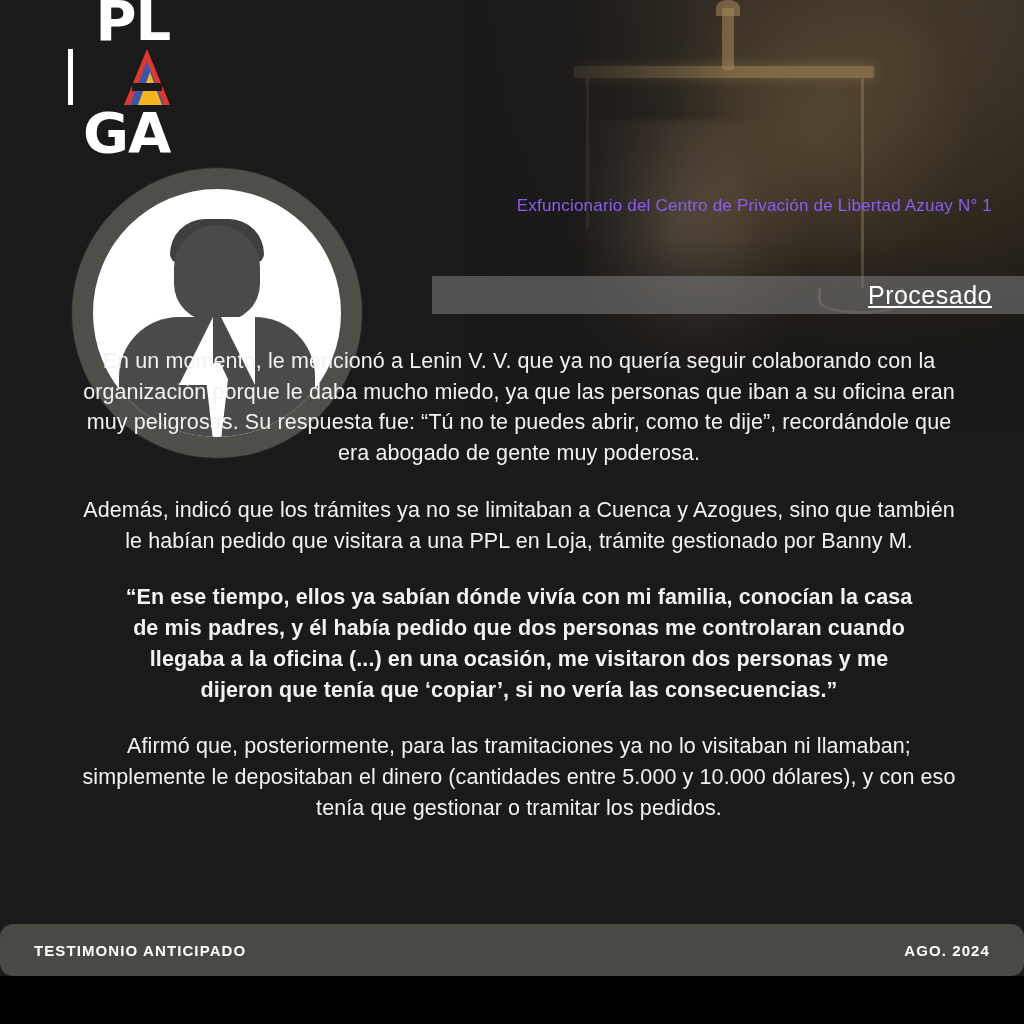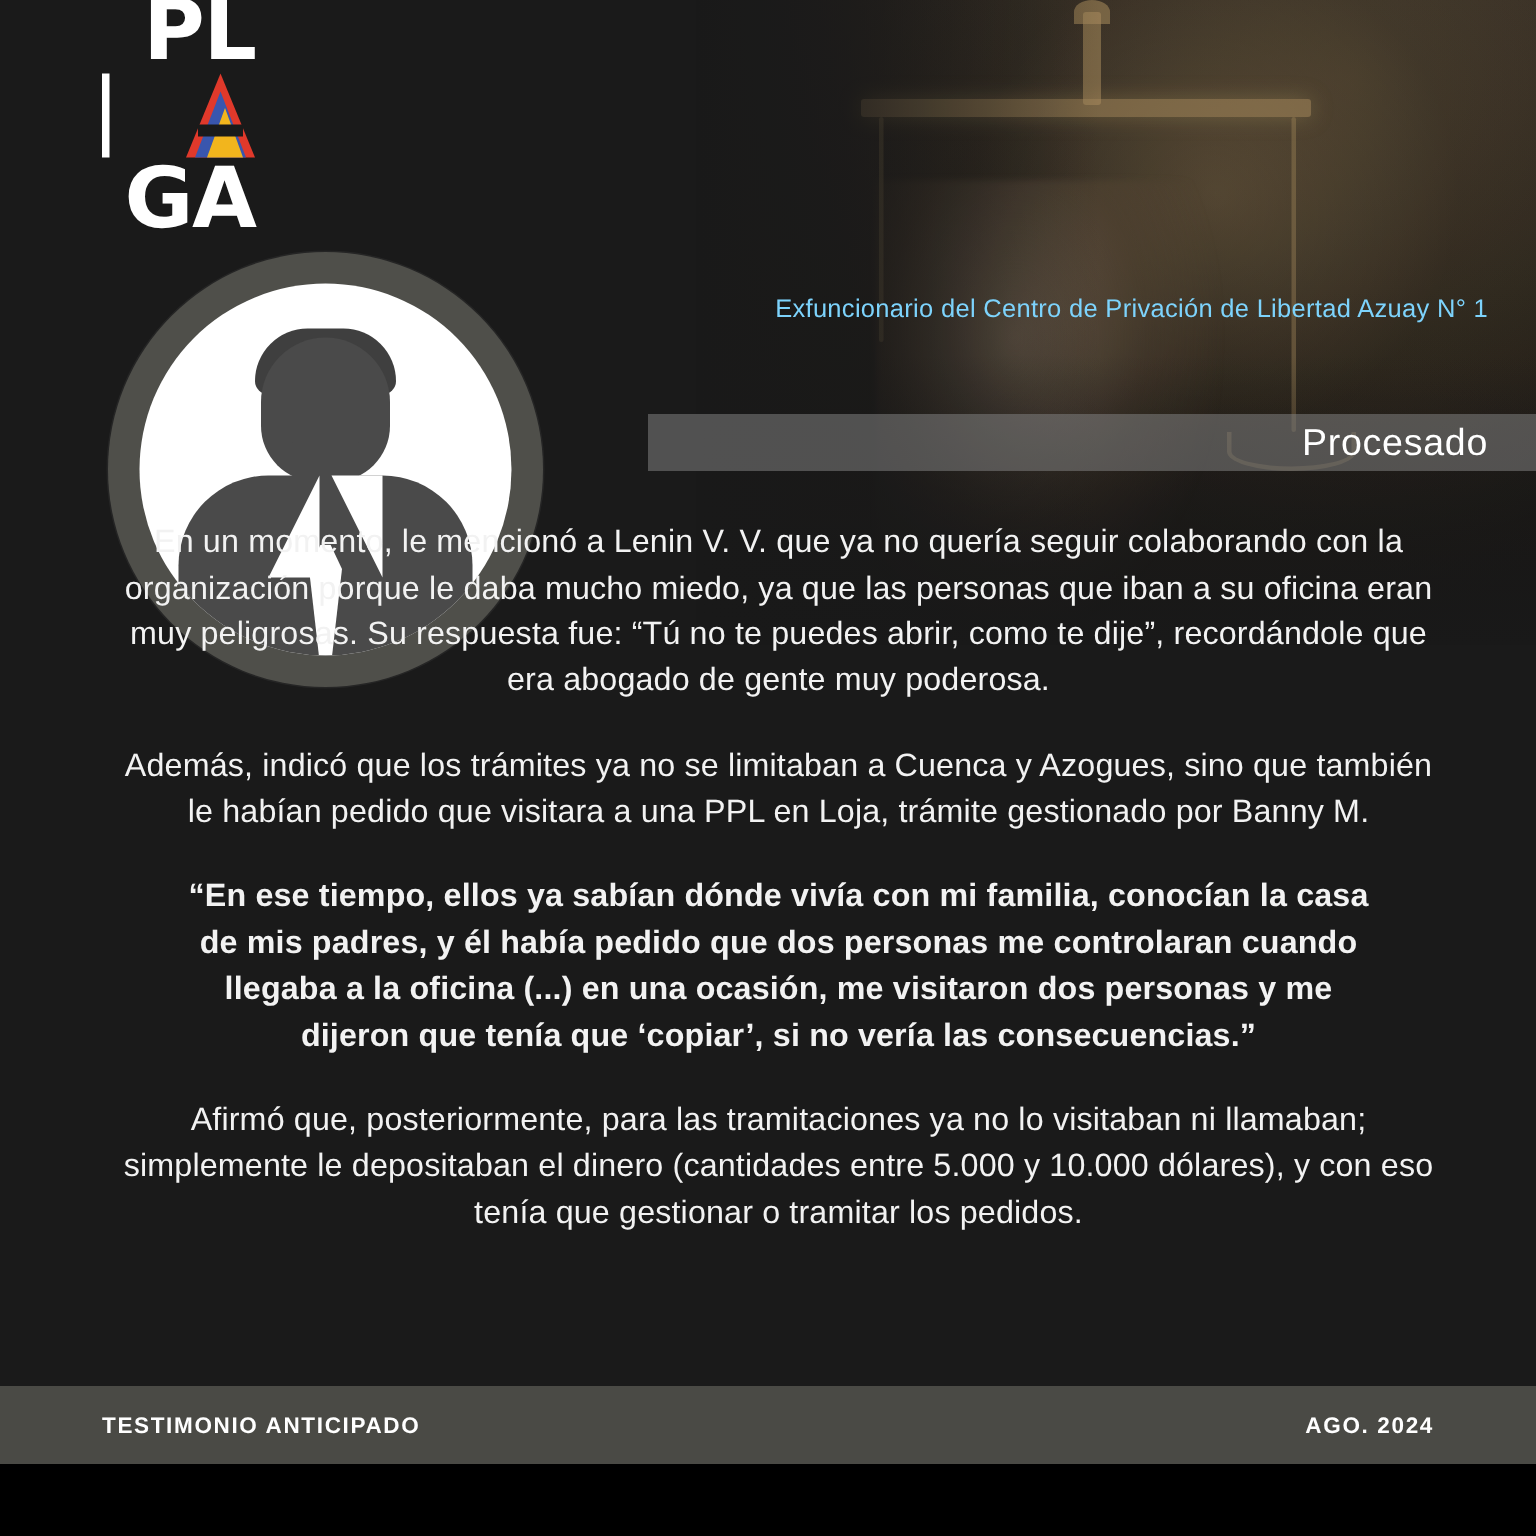--- a/index.html
+++ b/index.html
@@ -217,38 +217,39 @@
     font-size: 42px;
     font-weight: 700;
     letter-spacing: 0.5px;
     line-height: 1.05;
     font-family: "DejaVu Sans", sans-serif;
   }
   .person-role {
     margin-top: 8px;
     font-size: 17px;
     font-weight: 400;
-    color: #7dd3fc;
+    color: #8b5cf6;
     letter-spacing: 0.2px;
   }
   .status-bar {
     position: absolute;
     top: 276px; left: 432px;
     width: 592px;
     height: 38px;
     background: rgba(128,128,128,0.55);
     display: flex;
     align-items: center;
     justify-content: flex-end;
     padding-right: 32px;
   }
   .status-bar span {
     color: #fff;
     font-size: 25px;
     letter-spacing: 0.5px;
+    text-decoration: underline;
   }
 
   
   .body-text {
     position: absolute;
     top: 346px; left: 76px;
     width: 886px;
     text-align: center;
     color: #f2f2f2;
   }
@@ -266,21 +267,22 @@
 
   
   .footer {
     position: absolute;
     left: 0; bottom: 48px;
     width: 1024px; height: 52px;
     background: #4a4a45;
     display: flex;
     align-items: center;
     justify-content: space-between;
-    padding: 0 68px;
+    padding: 0 34px;
+    border-radius: 13px;
   }
   .footer-left, .footer-right {
     color: #fff;
     font-size: 15px;
     font-weight: 700;
     letter-spacing: 1.1px;
   }
   .footer-strip {
     position: absolute;
     left: 0; bottom: 0;

